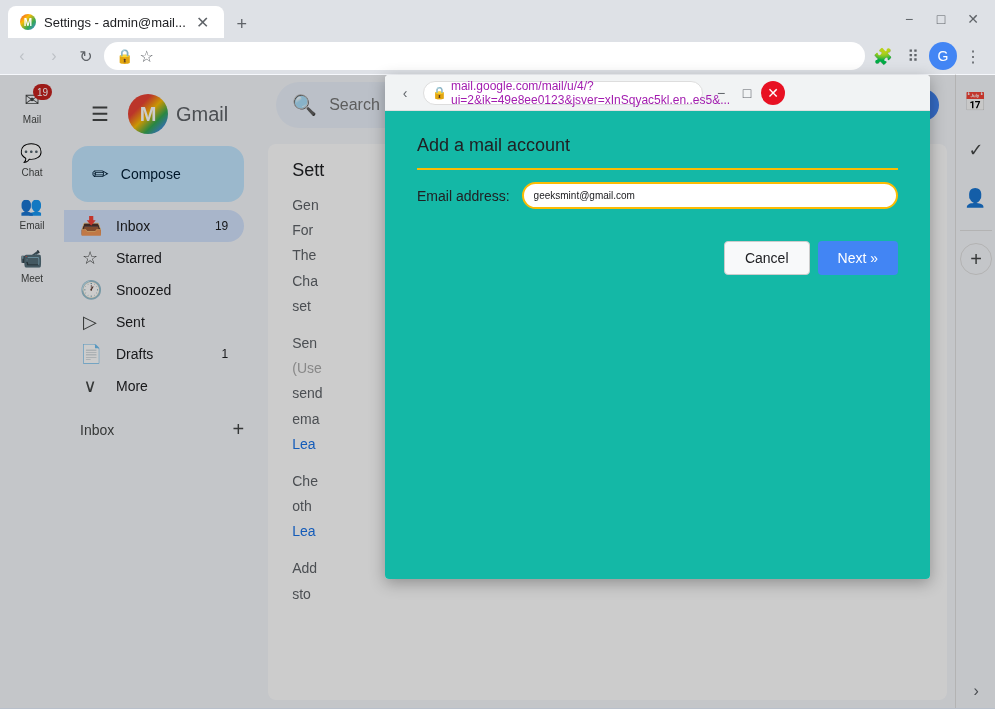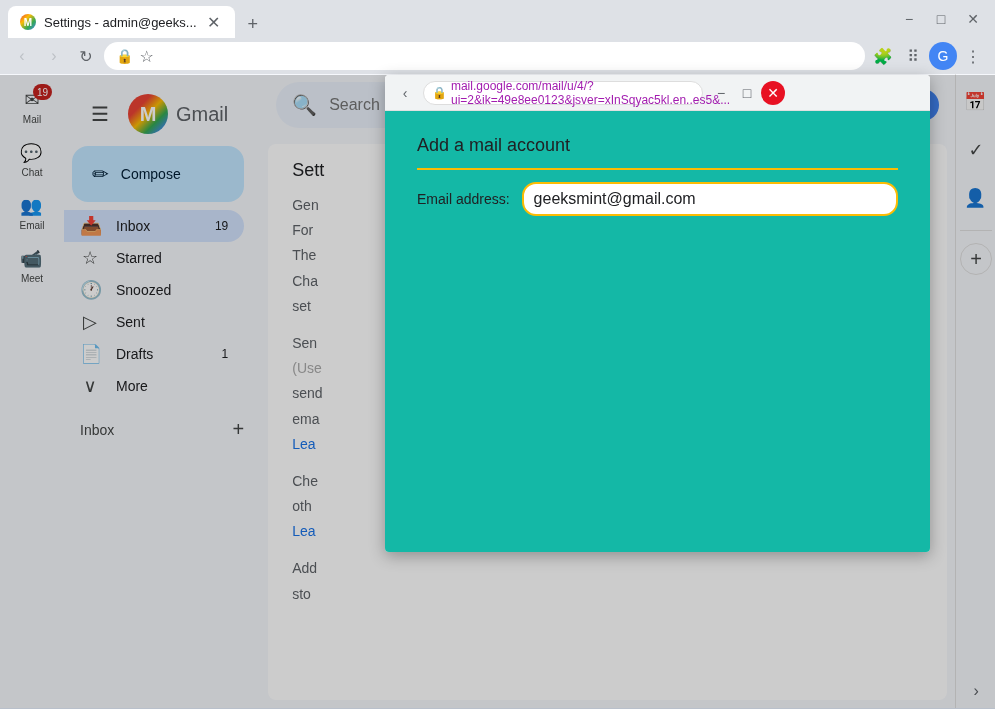--- a/index.html
+++ b/index.html
@@ -91,37 +91,37 @@
     .modal-win-btns { display: flex; align-items: center; gap: 2px; }
     .modal-win-btn { width: 24px; height: 24px; border-radius: 50%; display: flex; align-items: center; justify-content: center; cursor: pointer; font-size: 14px; color: #5f6368; }
     .modal-win-btn.close-btn { background: #e81123; color: white; border-radius: 50%; }
 
     
     .modal-content { background: #14b8a6; padding: 24px 32px; }
     .modal-header { font-size: 18px; font-weight: 400; color: #202124; margin-bottom: 12px; padding-bottom: 12px; border-bottom: 2px solid #fbbc04; }
     .modal-subtitle { font-size: 14px; color: #202124; margin-bottom: 20px; }
     .email-form { display: flex; align-items: center; gap: 12px; margin-bottom: 32px; }
     .email-label { font-size: 14px; color: #202124; white-space: nowrap; }
-    .email-input { flex: 1; border: 2px solid #fbbc04; border-radius: 14px; padding: 6px 10px; font-size: 16px; color: #202124; outline: none; background: #fff; }
+    .email-input { flex: 1; border: 2px solid #fbbc04; border-radius: 14px; padding: 6px 10px; font-size: 10px; color: #202124; outline: none; background: #fff; }
     .modal-buttons { display: flex; justify-content: flex-end; gap: 8px; }
     .btn { padding: 8px 20px; border-radius: 4px; font-size: 14px; cursor: pointer; border: 1px solid #ccc; background: #f8f9fa; color: #202124; }
     .btn.primary { background: #4285f4; color: white; border: none; }
     .modal-empty { height: 280px; }
   </style>
 </head>
 <body>
 
 <div>
 
   <div class="tab-bar">
     <div class="tab">
       <div class="tab-favicon" style="width:16px;height:16px;background:linear-gradient(135deg,#EA4335,#FBBC05,#34A853,#4285F4);border-radius:50%;display:flex;align-items:center;justify-content:center;">
         <span style="color:white;font-size:10px;font-weight:bold;">M</span>
       </div>
-      <span class="tab-title">Settings - admin@geeks...</span>
+      <span class="tab-title">Settings - admin@mail...</span>
       <span class="tab-close">✕</span>
     </div>
     <div class="new-tab-btn">+</div>
     <div style="flex:1;"></div>
     <div class="window-controls">
       <div class="win-btn">−</div>
       <div class="win-btn">□</div>
       <div class="win-btn close">✕</div>
     </div>
   </div>
@@ -287,15 +287,19 @@
       <div class="modal-win-btn close-btn">✕</div>
     </div>
   </div>
 
   <div class="modal-content">
     <div class="modal-header">Add a mail account</div>
     <div class="email-form">
       <label class="email-label">Email address:</label>
       <input class="email-input" type="text" value="geeksmint@gmail.com" style="">
     </div>
+    <div class="modal-buttons">
+      <button class="btn">Cancel</button>
+      <button class="btn primary">Next »</button>
+    </div>
     <div class="modal-empty"></div>
   </div>
 </div>
 
 </body></html>

